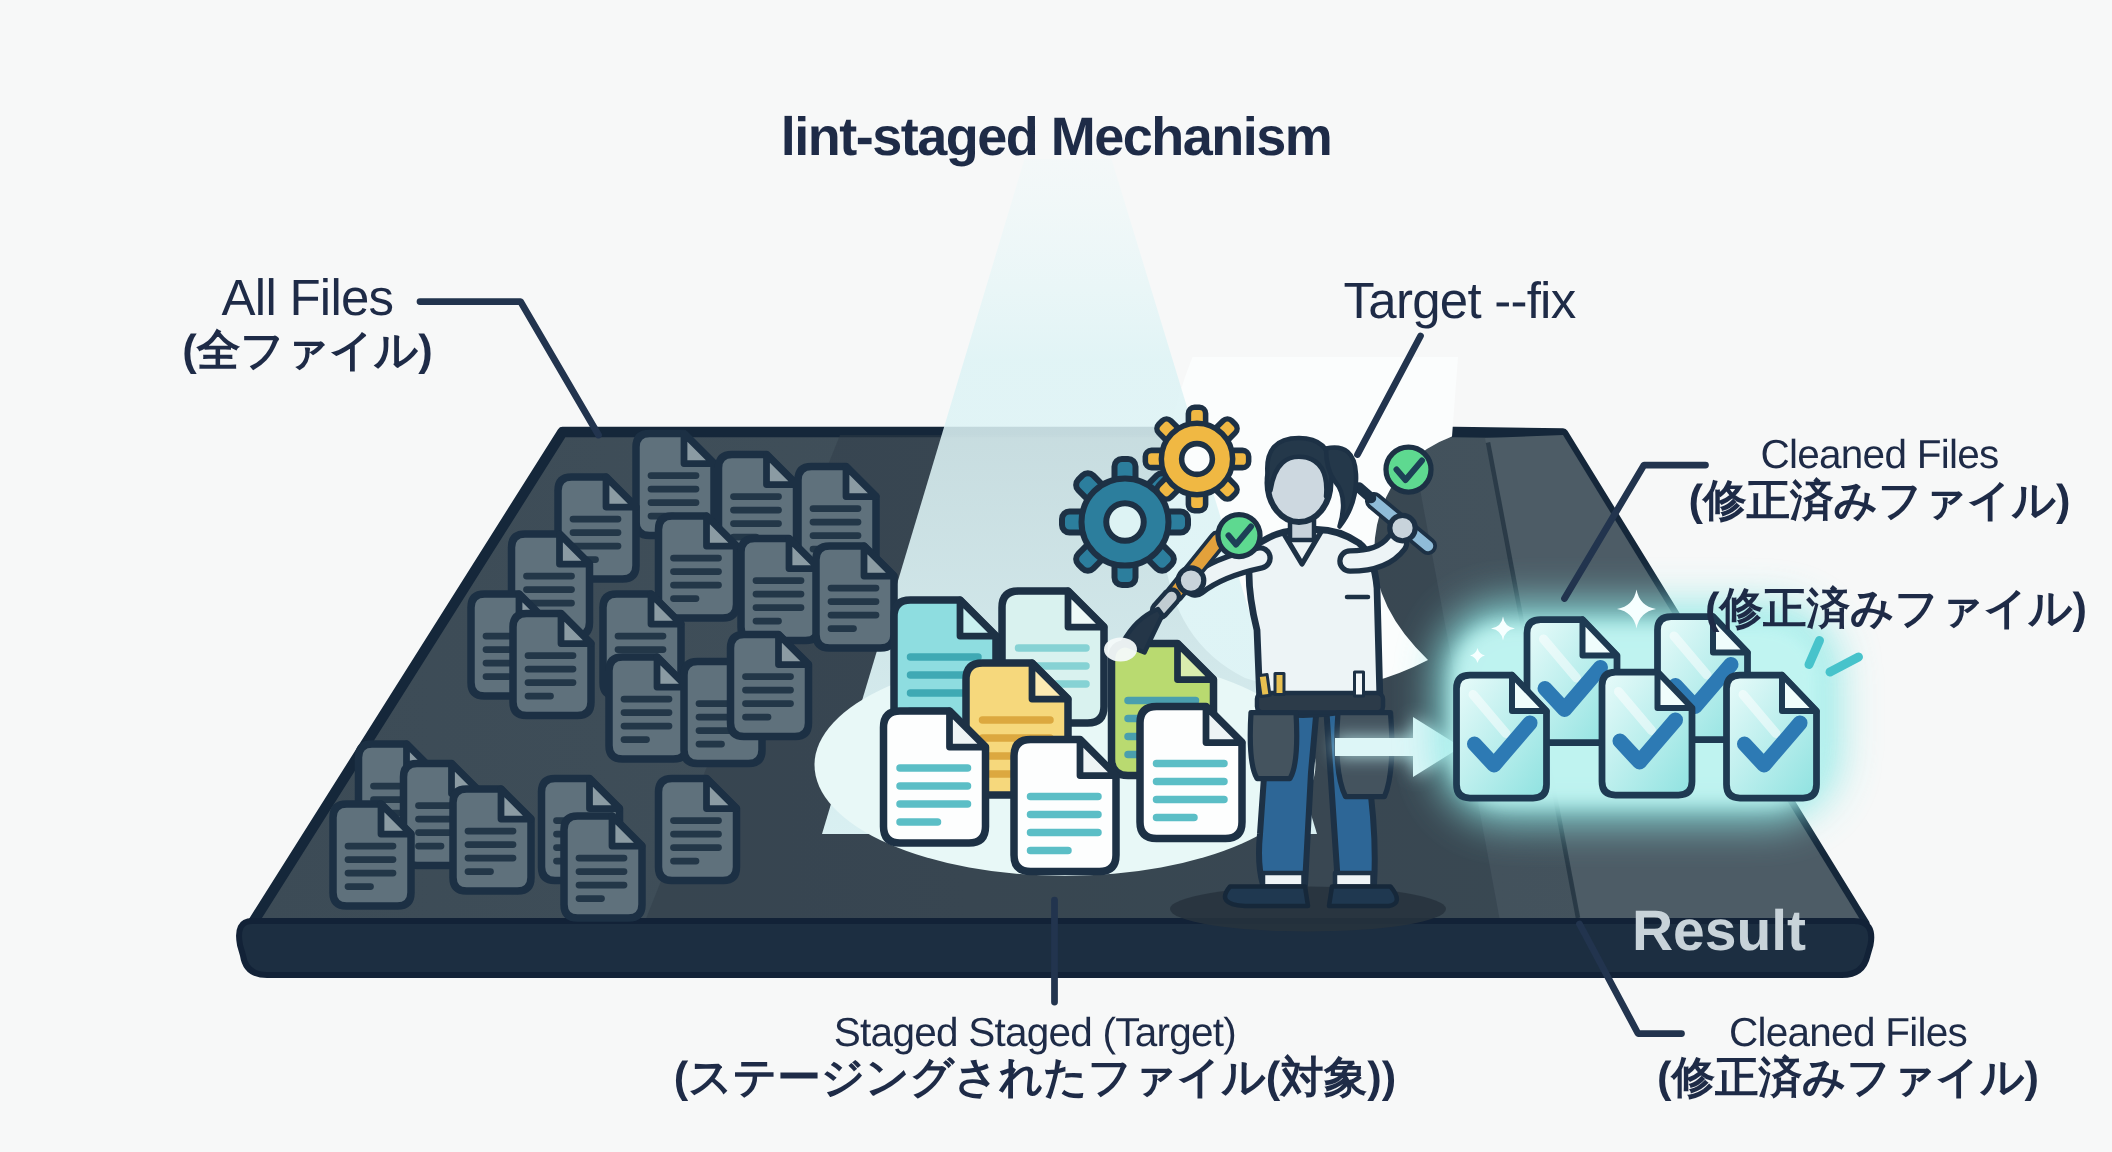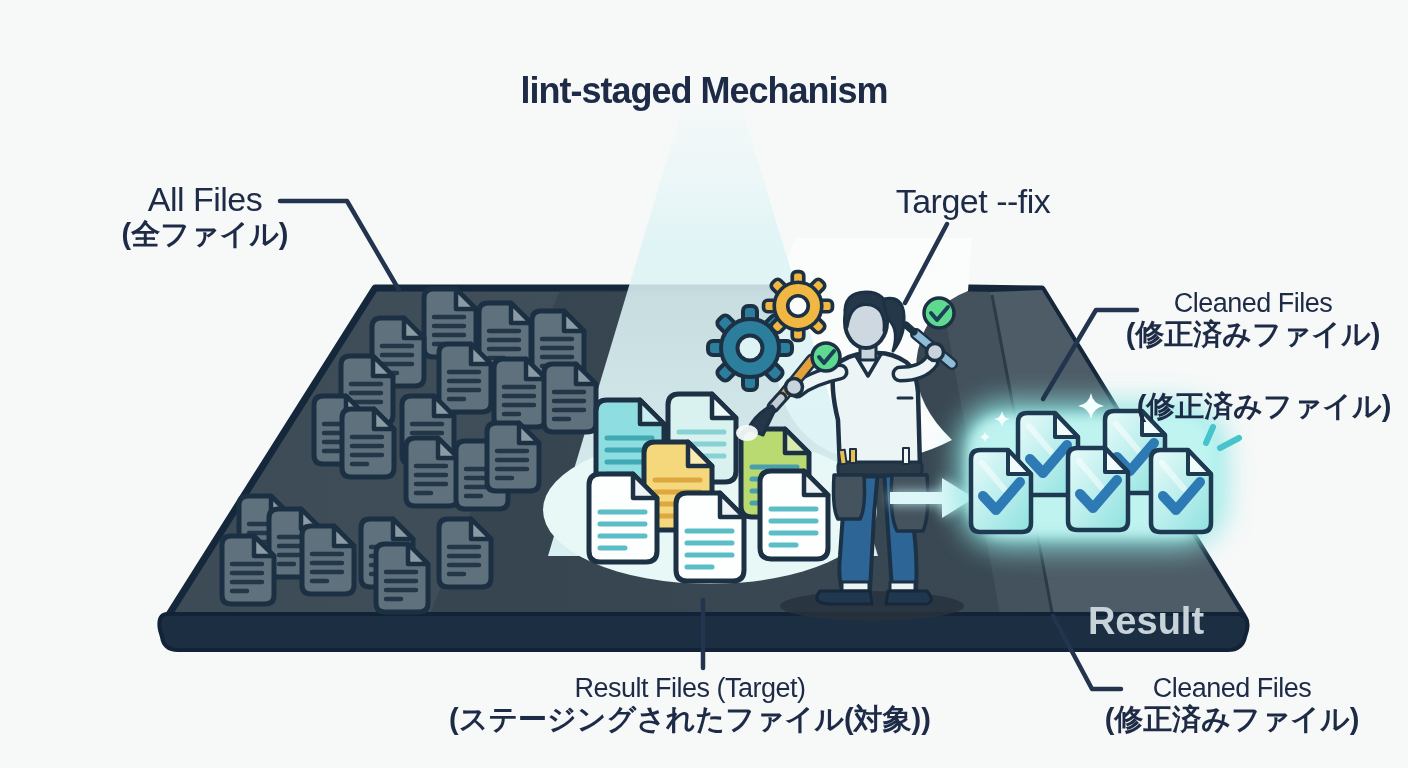--- a/index.html
+++ b/index.html
@@ -275,21 +275,21 @@
 <div class="lbl" style="left:1253px;top:288px;">
   <div class="en-lg">Cleaned Files</div>
   <div class="ja">(修正済みファイル)</div>
 </div>
 
 <div class="lbl ja" style="left:1264px;top:390px;">(修正済みファイル)</div>
 
 <div id="result-label">Result</div>
 
 <div class="lbl" style="left:690px;top:673px;">
-  <div class="en-lg">Result Files (Target)</div>
+  <div class="en-lg">Staged Staged (Target)</div>
   <div class="ja">(ステージングされたファイル(対象))</div>
 </div>
 
 <div class="lbl" style="left:1232px;top:673px;">
   <div class="en-lg">Cleaned Files</div>
   <div class="ja">(修正済みファイル)</div>
 </div>
 
 </div>
 

